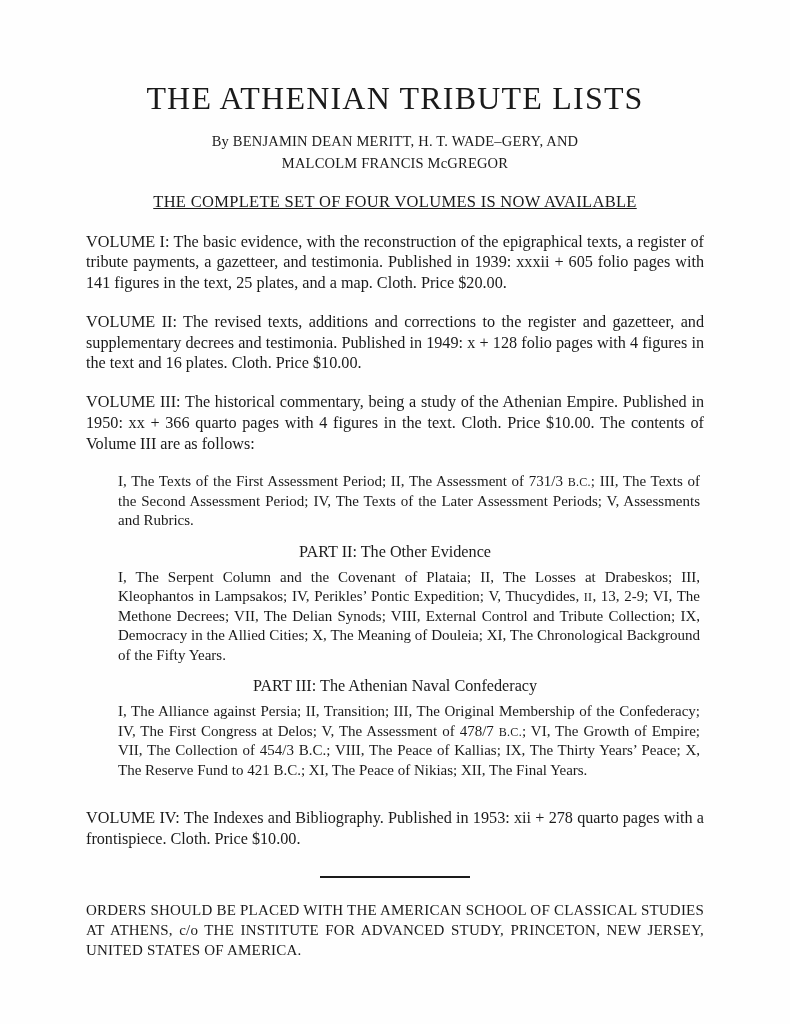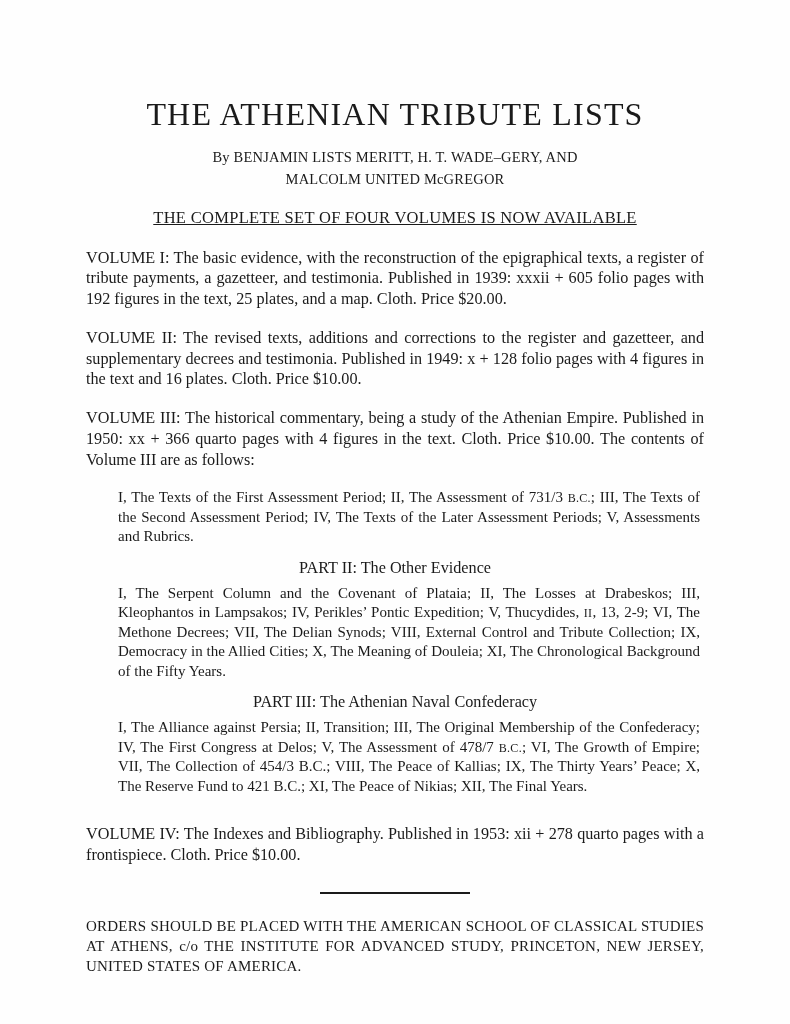--- a/index.html
+++ b/index.html
@@ -20,21 +20,21 @@
     height: 1024px;
     background: #fefefe;
     box-sizing: border-box;
     padding: 72px 86px 0 86px;
   }
   .title {
     text-align: center;
     font-size: 32px;
     letter-spacing: 1.2px;
     font-weight: normal;
-    margin: 24px 0 14px 0;
+    margin: 8px 0 14px 0;
     font-family: "Liberation Serif", serif;
   }
   .byline {
     text-align: center;
     font-size: 14.5px;
     line-height: 1.5;
     letter-spacing: 0.2px;
     margin: 0 0 2px 0;
   }
   .byline-2 {
@@ -88,26 +88,26 @@
     margin-top: 8px;
   }
 </style>
 </head>
 <body>
 
 <div class="page">
 
   <h1 class="title">THE ATHENIAN TRIBUTE LISTS</h1>
 
-  <div class="byline">By BENJAMIN LISTS MERITT, H. T. WADE–GERY, AND</div>
-  <div class="byline-2">MALCOLM UNITED McGREGOR</div>
+  <div class="byline">By BENJAMIN DEAN MERITT, H. T. WADE–GERY, AND</div>
+  <div class="byline-2">MALCOLM FRANCIS McGREGOR</div>
 
   <div class="subhead">THE COMPLETE SET OF FOUR VOLUMES IS NOW AVAILABLE</div>
 
-  <p class="para">VOLUME I:  The basic evidence, with the reconstruction of the epigraphical texts, a register of tribute payments, a gazetteer, and testimonia.  Published in 1939: xxxii + 605 folio pages with 192 figures in the text, 25 plates, and a map.  Cloth.  Price $20.00.</p>
+  <p class="para">VOLUME I:  The basic evidence, with the reconstruction of the epigraphical texts, a register of tribute payments, a gazetteer, and testimonia.  Published in 1939: xxxii + 605 folio pages with 141 figures in the text, 25 plates, and a map.  Cloth.  Price $20.00.</p>
   <p class="para">VOLUME II:  The revised texts, additions and corrections to the register and gazetteer, and supplementary decrees and testimonia.  Published in 1949:  x + 128 folio pages with 4 figures in the text and 16 plates.  Cloth.  Price $10.00.</p>
   <p class="para">VOLUME III:  The historical commentary, being a study of the Athenian Empire.  Published in 1950: xx + 366 quarto pages with 4 figures in the text.  Cloth.  Price $10.00.  The contents of Volume III are as follows:</p>
 
   <p class="part-body"><span>I, The Texts of the First Assessment Period; II, The Assessment of 731/3 </span><span class="smallcap">B.C.</span><span>; III, The Texts of the Second Assessment Period; IV, The Texts of the Later Assessment Periods; V, Assessments and Rubrics.</span></p>
 
   <div class="part-head">PART II:  The Other Evidence</div>
   <p class="part-body"><span>I, The Serpent Column and the Covenant of Plataia; II, The Losses at Drabeskos; III, Kleophantos in Lampsakos; IV, Perikles’ Pontic Expedition; V, Thucydides, </span><span class="smallcap">II</span><span>, 13, 2-9; VI, The Methone Decrees; VII, The Delian Synods; VIII, External Control and Tribute Collection; IX, Democracy in the Allied Cities; X, The Meaning of Douleia; XI, The Chronological Background of the Fifty Years.</span></p>
 
   <div class="part-head">PART III:  The Athenian Naval Confederacy</div>
   <p class="part-body"><span>I, The Alliance against Persia; II, Transition; III, The Original Membership of the Confederacy; IV, The First Congress at Delos; V, The Assessment of 478/7 </span><span class="smallcap">B.C.</span><span>; VI, The Growth of Empire; VII, The Collection of 454/3 B.C.; VIII, The Peace of Kallias; IX, The Thirty Years’ Peace; X, The Reserve Fund to 421 B.C.; XI, The Peace of Nikias; XII, The Final Years.</span></p>

